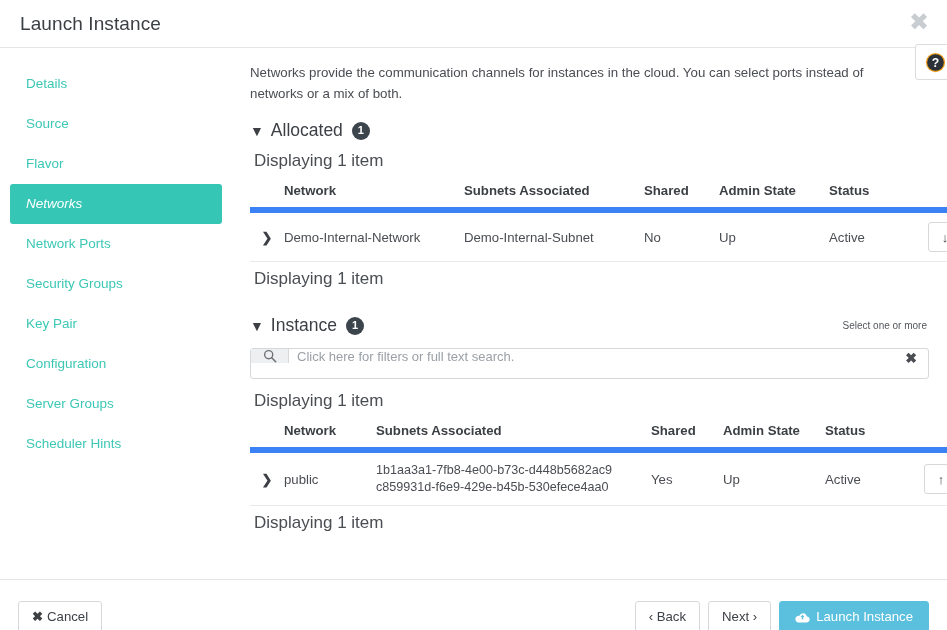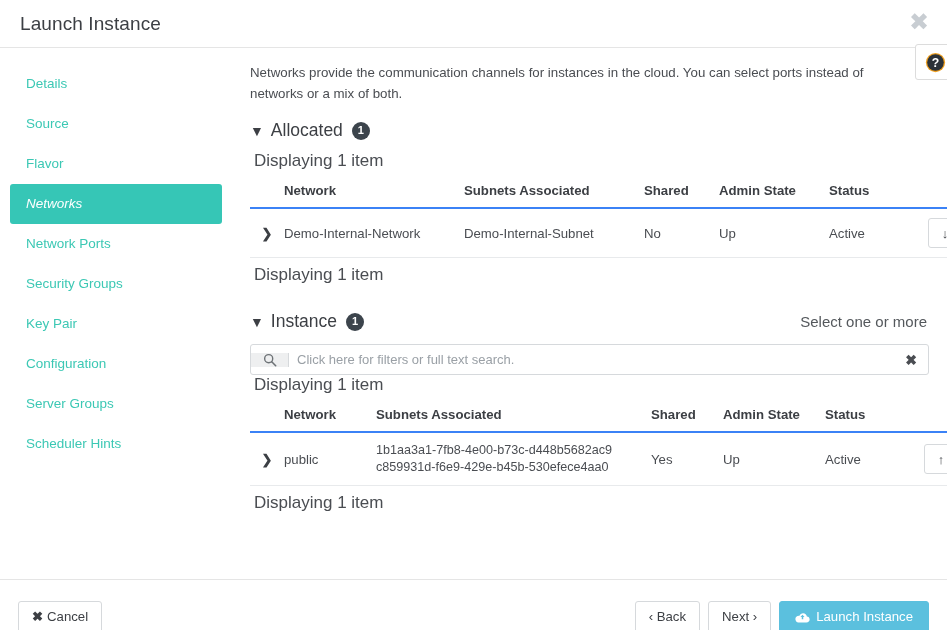--- a/index.html
+++ b/index.html
@@ -81,31 +81,31 @@
     font-size: 14px; margin-right: 7px; color: #3c3f44; line-height: 1;
   }
   .badge {
     display: inline-flex; align-items: center; justify-content: center;
     min-width: 18px; height: 18px; padding: 0 5px;
     border-radius: 9px; background: #3c444c; color: #fff;
     font-size: 11px; font-weight: bold; margin-left: 9px;
     line-height: 1;
   }
   .section-row { display: flex; align-items: center; justify-content: space-between; }
-  .select-hint { font-size: 15px; color: #54585c; padding-right: 2px; }
+  .select-hint { font-size: 10px; color: #54585c; padding-right: 2px; }
 
   .count-text { font-size: 17px; color: #4a4d52; margin: 0 0 6px 4px; }
   .count-text.below { margin: 7px 0 0 4px; }
 
   
   table.tbl { width: 100%; border-collapse: collapse; table-layout: fixed; }
   table.tbl th {
     text-align: left; font-size: 13.2px; font-weight: bold; color: #3c3f44;
     padding: 6px 8px 9px 8px;
-    border-bottom: 2px solid #3b82f6;
+    border-bottom: 6px solid #3b82f6;
   }
   table.tbl td {
     font-size: 13.2px; color: #4a4d52;
     padding: 9px 8px;
     border-bottom: 1px solid #e8eaec;
     vertical-align: middle;
   }
   .chev-cell { width: 26px; padding-right: 0 !important; text-align: center; }
   .chevron { font-size: 13px; font-weight: bold; color: #3c3f44; cursor: pointer; }
   .uuid { font-size: 12.6px; line-height: 17px; color: #4a4d52; }
@@ -113,23 +113,23 @@
   .act-btn {
     width: 34px; height: 30px;
     border: 1px solid #d6d9dc; background: #fff; border-radius: 3px;
     cursor: pointer; font-size: 13px; color: #3c3f44;
     display: inline-flex; align-items: center; justify-content: center;
     padding: 0;
   }
 
   
   .search-wrap {
-    display: flex; align-items: center;
+    display: flex; align-items: flex-start;
     border: 1px solid #d6d9dc; border-radius: 3px;
-    height: 31px; background: #fff;
+    height: 31px; margin-bottom: 12px; background: #fff;
   }
   .search-addon {
     width: 38px; background: #eeeff0; border-right: 1px solid #d6d9dc;
     display: flex; align-items: center; justify-content: center;
     color: #6d7276;
   }
   .search-input {
     flex: 1; border: none; outline: none;
     font-size: 13px; color: #3c3f44; padding: 0 8px;
     font-family: "Liberation Sans", sans-serif;

